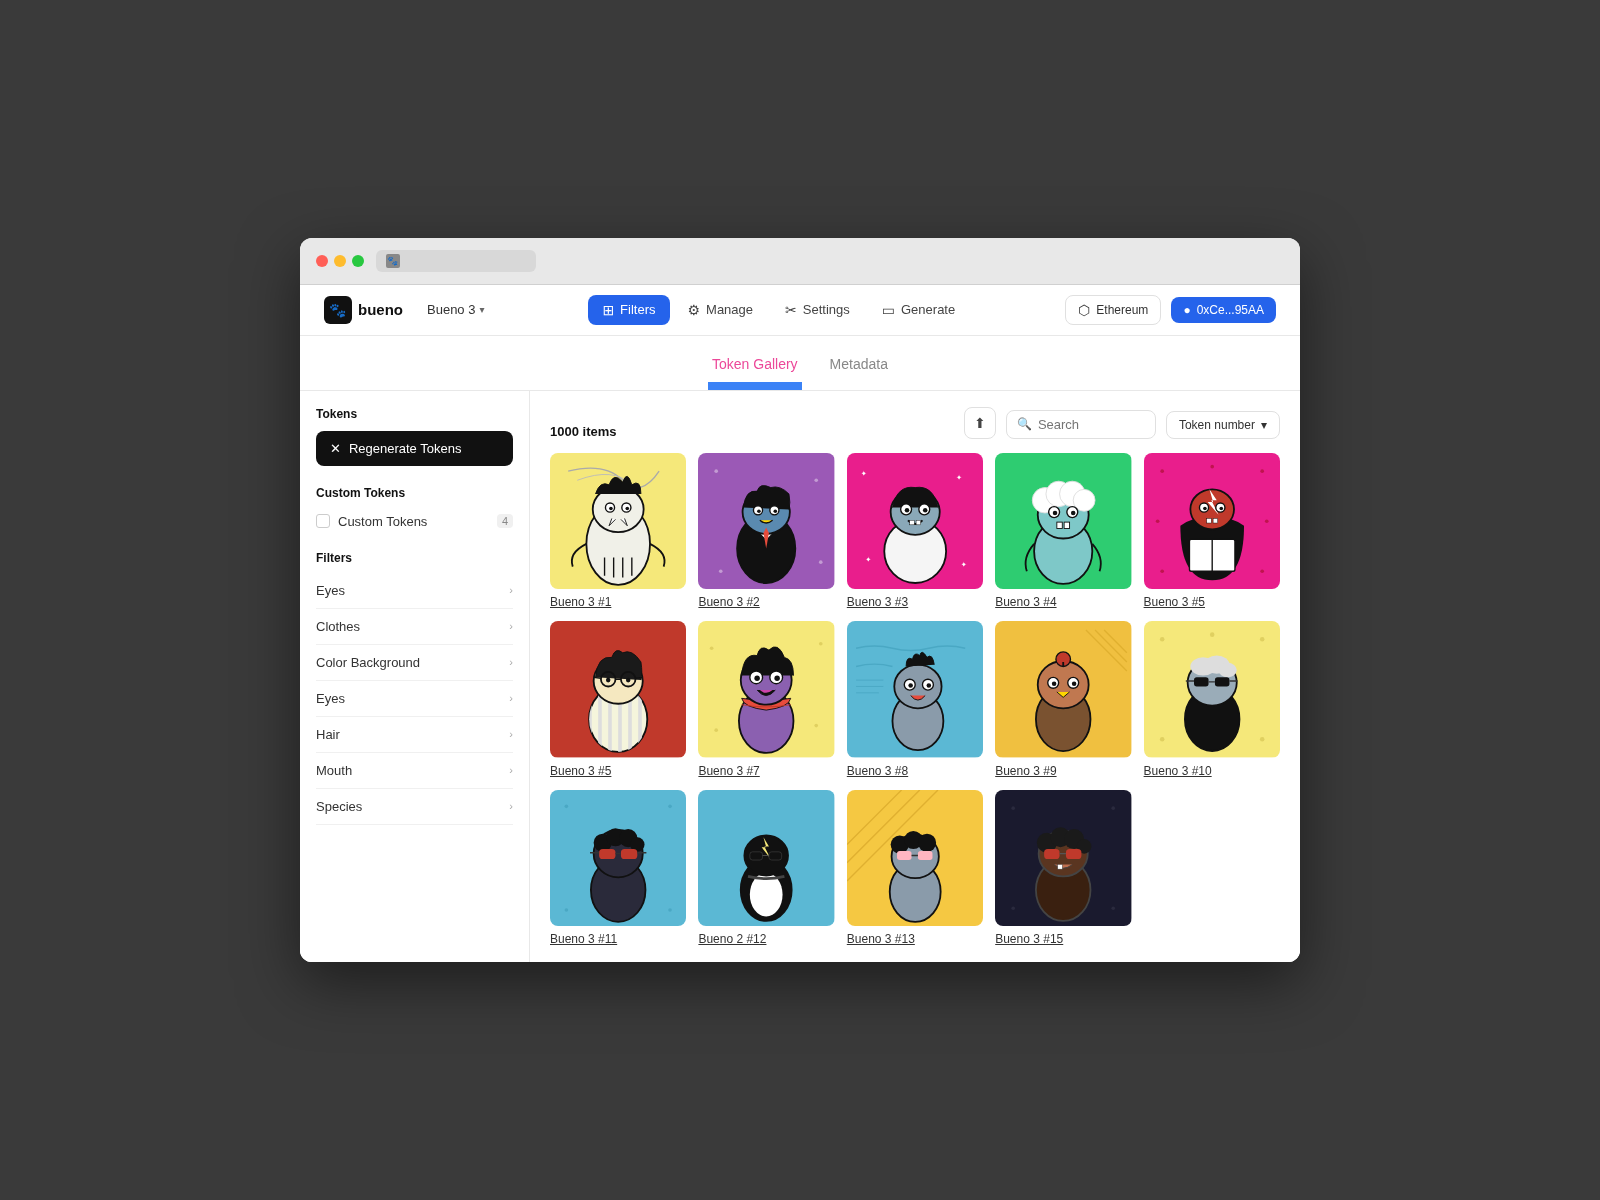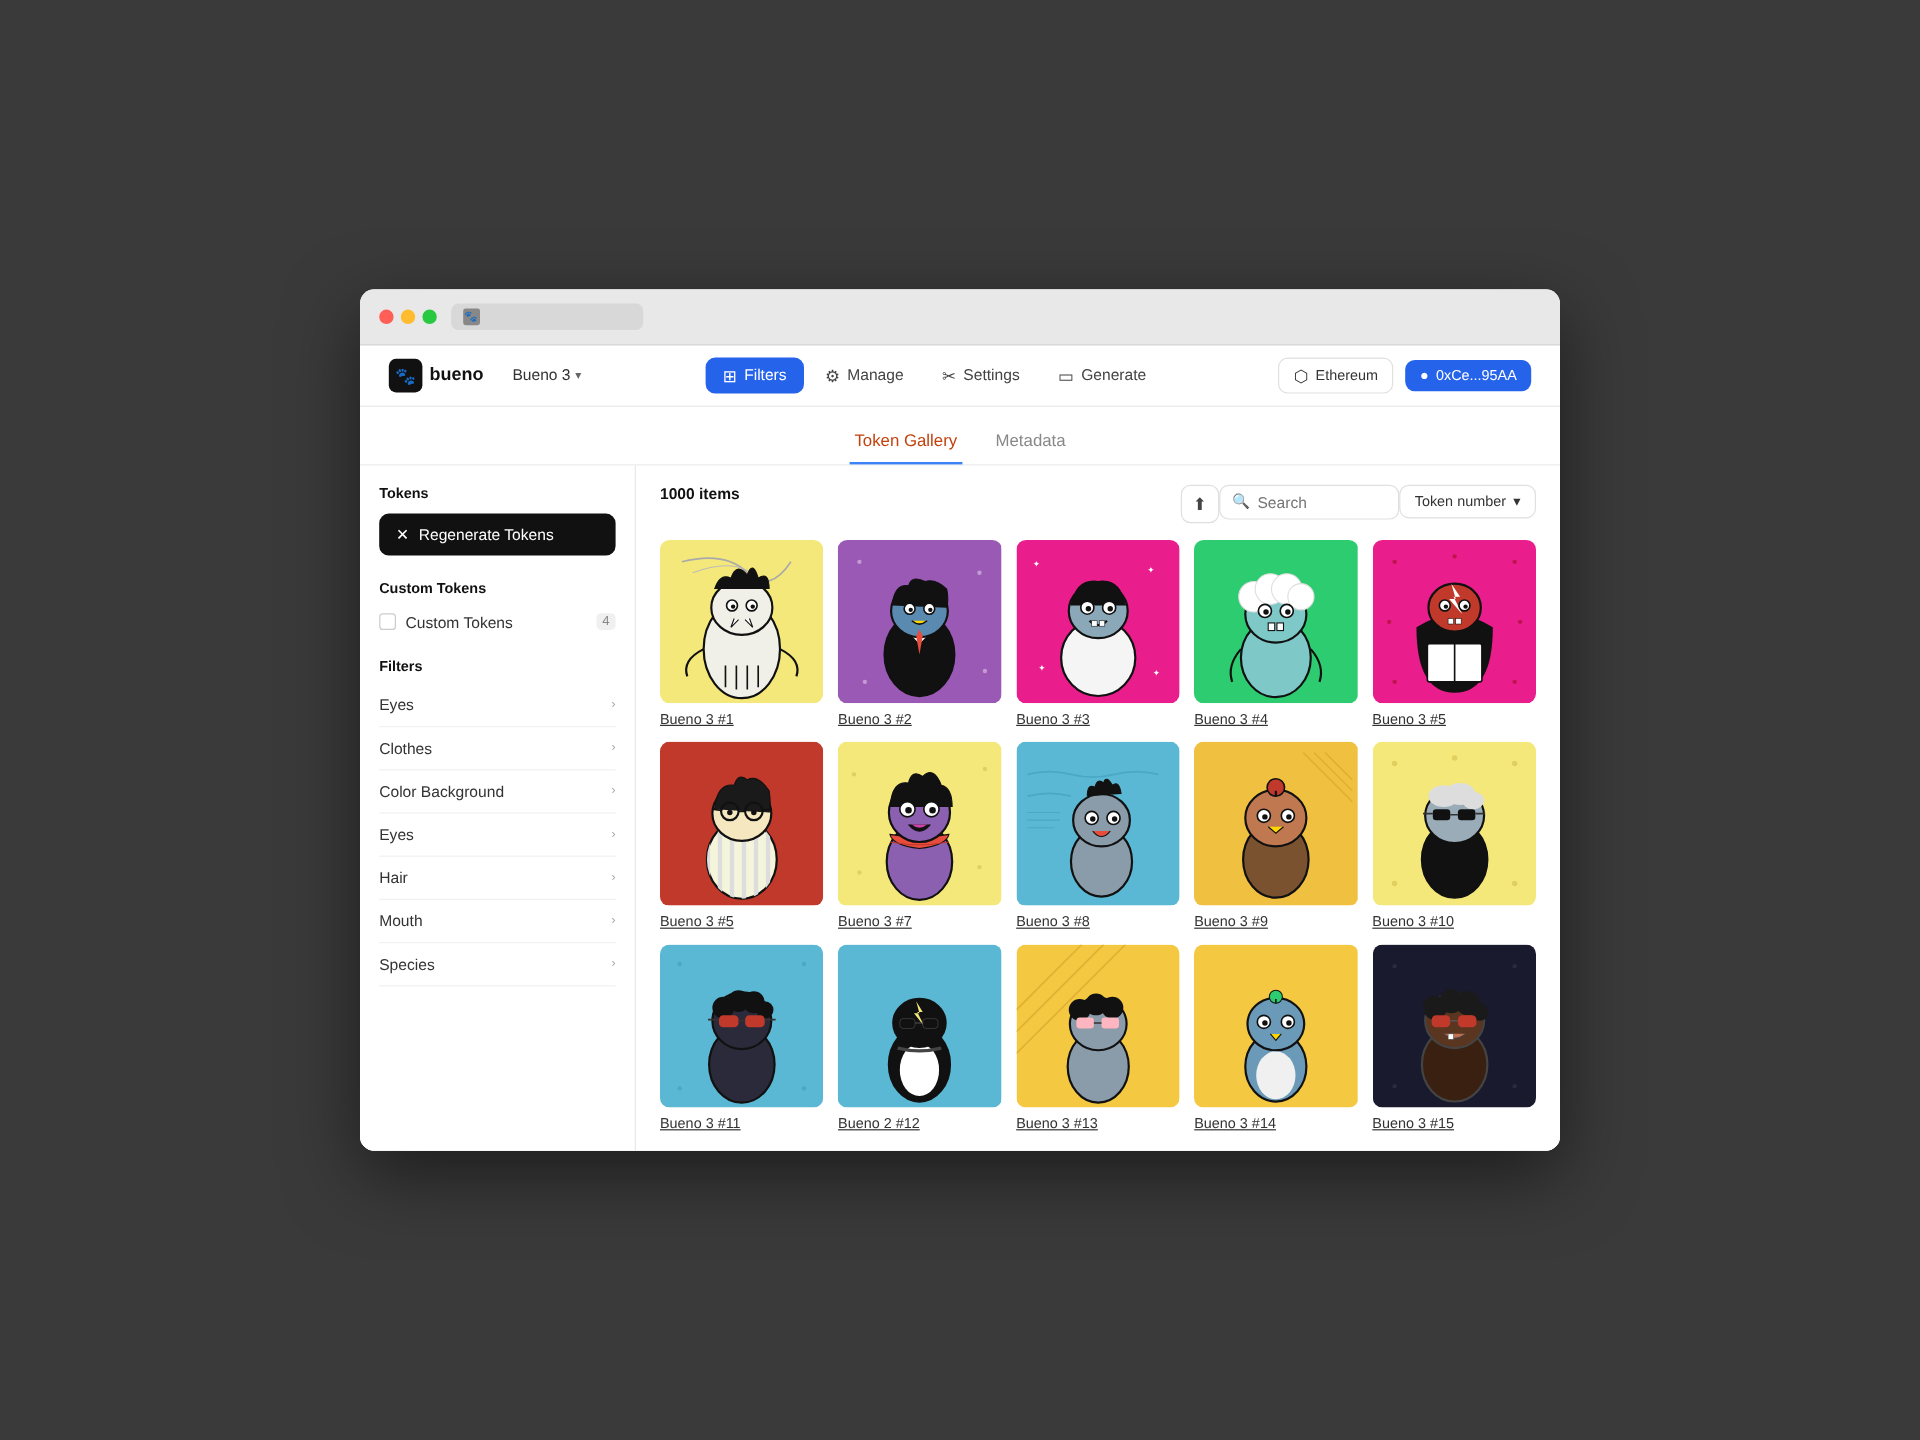--- a/index.html
+++ b/index.html
@@ -158,22 +158,22 @@
     }
     .page-tab {
       padding: 8px 4px 10px;
       font-size: 14px;
       cursor: pointer;
       color: #888;
       border-bottom: 2px solid transparent;
       font-weight: 500;
     }
     .page-tab.active {
-      color: #c2410c;
-      border-bottom: 2px solid #3b82f6;
+      color: #ec4899;
+      border-bottom: 8px solid #3b82f6;
     }
 
     
     .main-layout {
       display: flex;
       height: calc(100% - 110px);
     }
 
     
     .sidebar {
@@ -261,22 +261,23 @@
 
     
     .content-area {
       flex: 1;
       padding: 16px 20px;
       overflow-y: auto;
       background: #fff;
     }
     .content-toolbar {
       display: flex;
-      align-items: flex-start;
+      align-items: flex-end;
       margin-bottom: 14px;
+      gap: 10px;
     }
     .items-count {
       font-size: 13px;
       font-weight: 600;
       color: #111;
       flex: 1;
     }
     .share-btn {
       width: 32px; height: 32px;
       border: 1px solid #e0e0e0;
@@ -868,44 +869,20 @@
                 <circle cx="88" cy="58" r="10" fill="#111"></circle>
 
                 <rect x="55" y="67" width="16" height="10" rx="3" fill="#ffb6c1"></rect>
                 <rect x="78" y="67" width="16" height="10" rx="3" fill="#ffb6c1"></rect>
                 <line x1="71" y1="72" x2="78" y2="72" stroke="#333" stroke-width="1.5"></line>
               </svg>
             </div>
             <div class="nft-title">Bueno 3 #13</div>
           </div>
 
-          <div class="nft-card">
-            <div class="nft-image">
-              <svg width="100%" height="100%" viewBox="0 0 150 150" xmlns="http://www.w3.org/2000/svg">
-                <rect width="150" height="150" fill="#f5c842"></rect>
-
-                <ellipse cx="75" cy="112" rx="28" ry="32" fill="#6a9ab8" stroke="#111" stroke-width="2"></ellipse>
-
-                <ellipse cx="75" cy="120" rx="18" ry="22" fill="#f0f0f0"></ellipse>
-
-                <ellipse cx="75" cy="73" rx="26" ry="24" fill="#6a9ab8" stroke="#111" stroke-width="2"></ellipse>
-
-                <circle cx="75" cy="48" r="6" fill="#2ecc71" stroke="#111" stroke-width="1"></circle>
-                <line x1="75" y1="54" x2="75" y2="50" stroke="#111" stroke-width="1.5"></line>
-
-                <circle cx="64" cy="71" r="6" fill="#fff" stroke="#111" stroke-width="1.5"></circle>
-                <circle cx="86" cy="71" r="6" fill="#fff" stroke="#111" stroke-width="1.5"></circle>
-                <circle cx="65" cy="72" r="2.5" fill="#111"></circle>
-                <circle cx="87" cy="72" r="2.5" fill="#111"></circle>
-
-                <path d="M70,82 L75,88 L80,82" fill="#ffd700" stroke="#111" stroke-width="1"></path>
-              </svg>
-            </div>
-            <div class="nft-title">Bueno 3 #14</div>
-          </div>
 
           <div class="nft-card">
             <div class="nft-image">
               <svg width="100%" height="100%" viewBox="0 0 150 150" xmlns="http://www.w3.org/2000/svg">
                 <rect width="150" height="150" fill="#1a1a2e"></rect>
 
                 <circle cx="20" cy="20" r="2" fill="#2a2a3e"></circle>
                 <circle cx="130" cy="20" r="2" fill="#2a2a3e"></circle>
                 <circle cx="20" cy="130" r="2" fill="#2a2a3e"></circle>
                 <circle cx="130" cy="130" r="2" fill="#2a2a3e"></circle>

